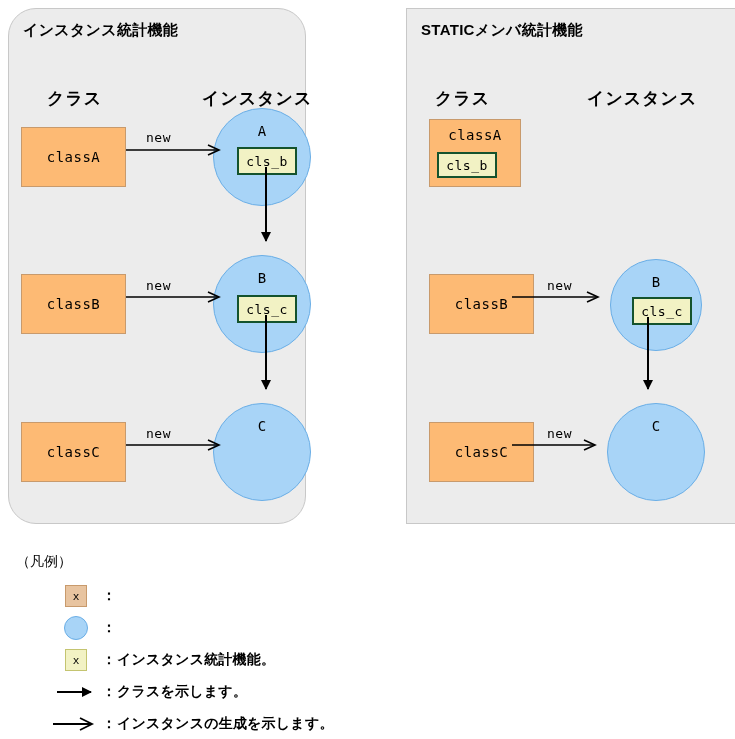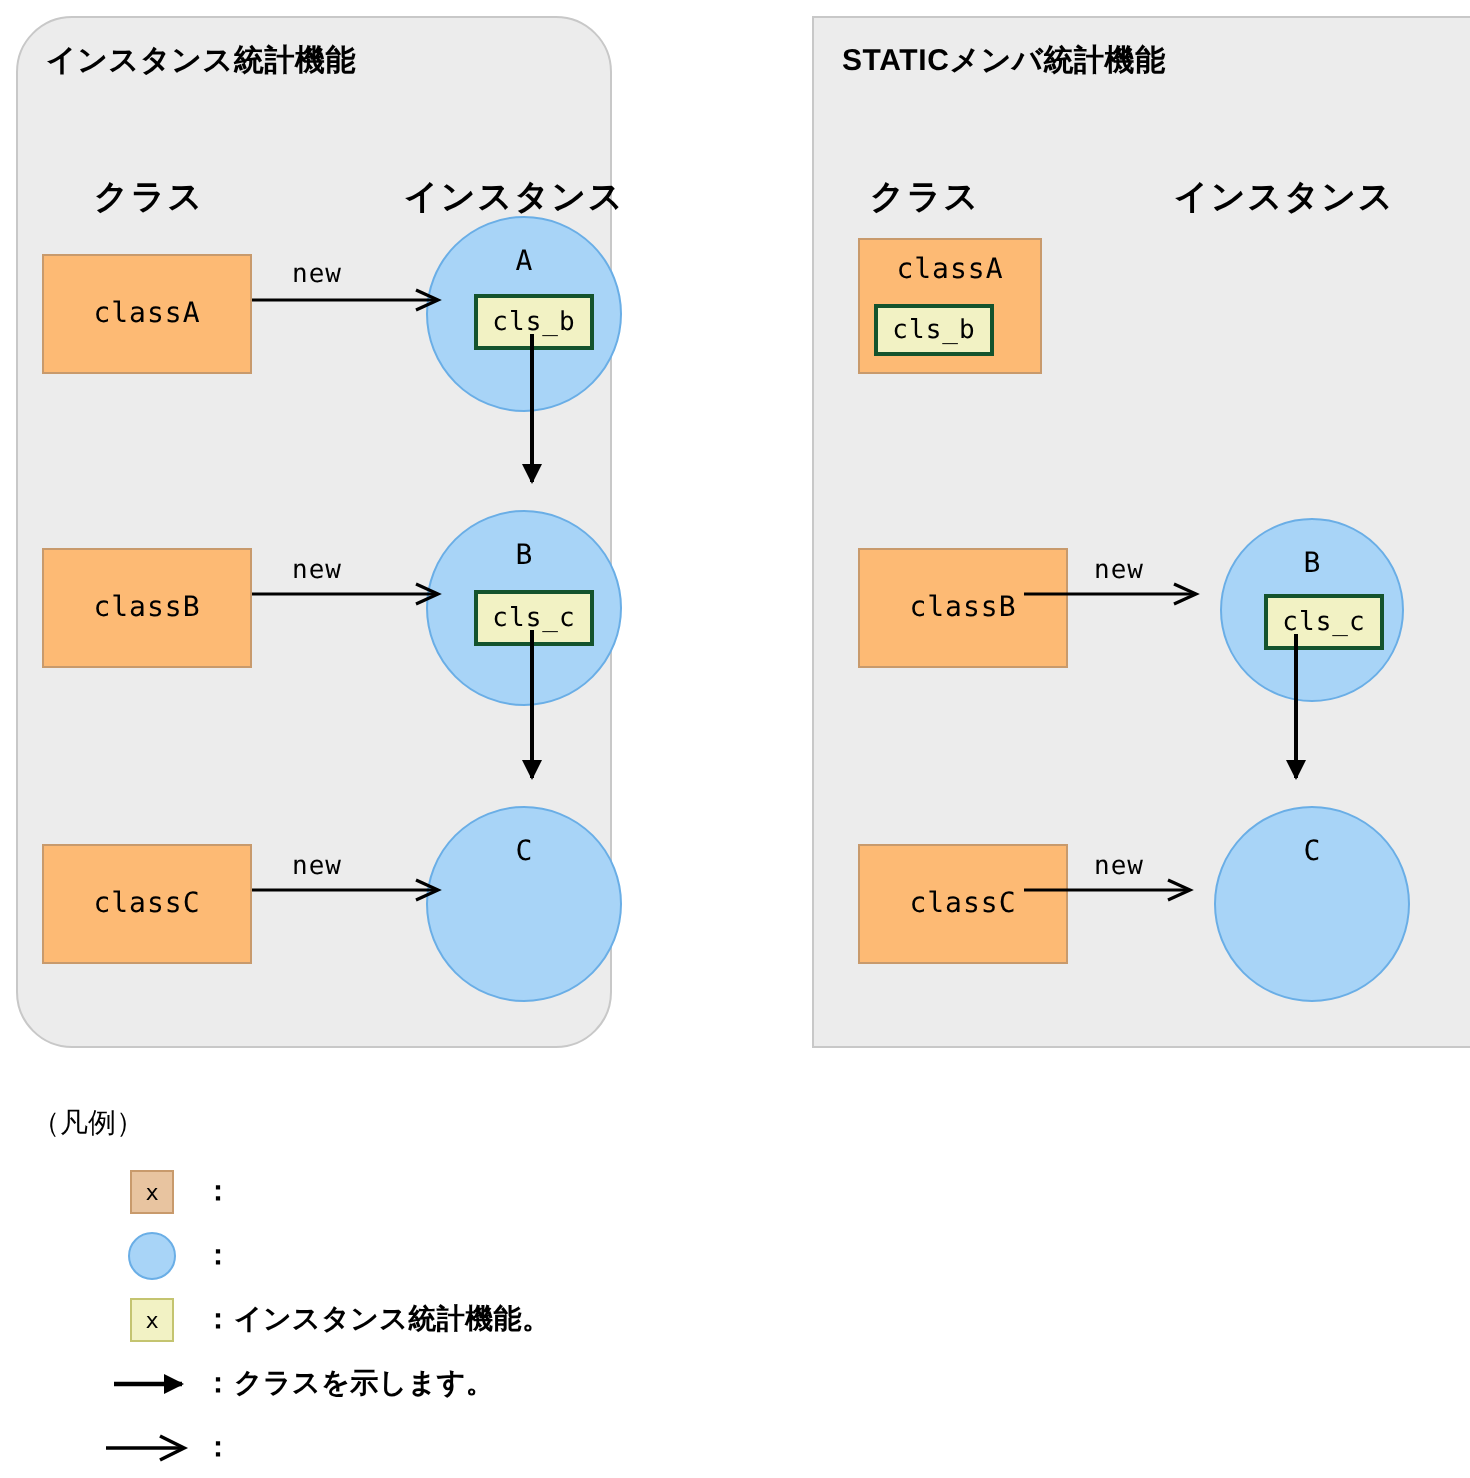--- a/index.html
+++ b/index.html
@@ -328,14 +328,15 @@
       <svg width="50" height="18" viewBox="0 0 50 18" xmlns="http://www.w3.org/2000/svg">
         <defs>
           <marker id="lg-open" markerWidth="16" markerHeight="16" refX="12" refY="7" orient="auto" markerUnits="userSpaceOnUse">
             <path d="M 1,1 L 13,7 L 1,13" fill="none" stroke="#000" stroke-width="1.8"></path>
           </marker>
         </defs>
         <line x1="2" y1="9" x2="40" y2="9" stroke="#000" stroke-width="1.8" marker-end="url(#lg-open)"></line>
       </svg>
     </span>
     <span class="legend-colon">：</span>
+    <span class="legend-text">インスタンスの生成を示します。</span>
   </div>
 </div>
 
 </body></html>

